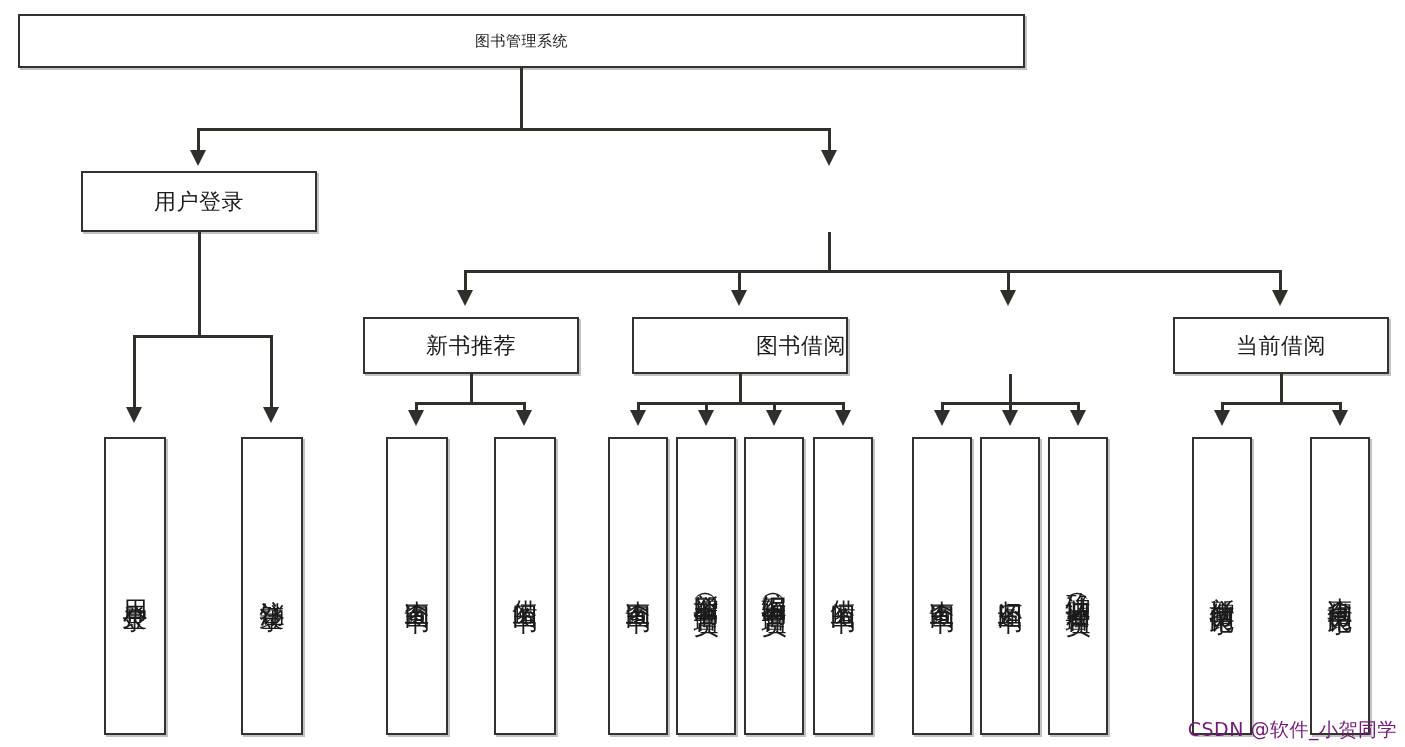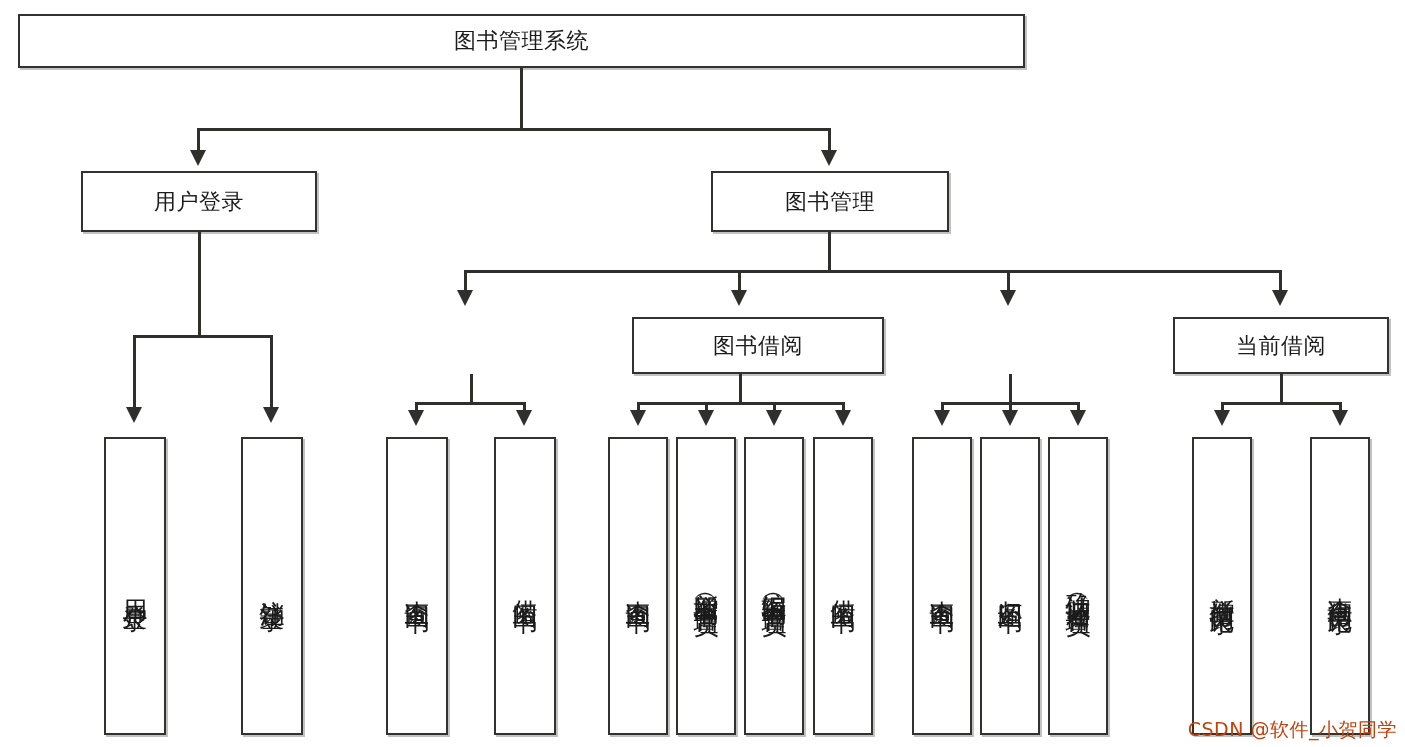--- a/index.html
+++ b/index.html
@@ -33,21 +33,21 @@
   .node .label {
     display: block;
     text-align: center;
     white-space: pre;
   }
   .node.h .label {
     font-size: 22px;
     letter-spacing: 0.5px;
   }
   .node.root .label {
-    font-size: 22px;
+    font-size: 15px;
   }
   
   .node.v {
     align-items: center;
     justify-content: center;
   }
   .node.v .label {
     writing-mode: vertical-rl;
     text-orientation: upright;
     font-size: 25px;
@@ -69,21 +69,21 @@
     border-left: 8px solid transparent;
     border-right: 8px solid transparent;
     border-top: 16px solid #2f2f2c;
   }
   
   #watermark {
     position: absolute;
     right: 8px;
     bottom: 4px;
     font-size: 19px;
-    color: #c2410c;
+    color: #701a75;
     letter-spacing: 0.5px;
     white-space: nowrap;
     pointer-events: none;
   }
 </style>
 </head>
 <body>
 
 <div id="canvas">
 
@@ -95,44 +95,44 @@
   <div class="ln hz" style="left:197px; top:128px; width:634px; height:3px;"></div>
   <div class="ln vt" style="left:197px; top:128px; width:3px; height:25px;"></div>
   <div class="arrow" style="left:190px; top:150px;"></div>
   <div class="ln vt" style="left:828px; top:128px; width:3px; height:25px;"></div>
   <div class="arrow" style="left:821px; top:150px;"></div>
 
   <div class="node h" style="left:81px; top:171px; width:236px; height:61px;">
     <span class="label">用户登录</span>
   </div>
 
-  <div class="node h" style="left:711px; top:171px; width:238px; height:61px;">
-    <span class="label">图书管理</span>
-  </div>
 
   <div class="ln vt" style="left:198px; top:232px; width:3px; height:105px;"></div>
   <div class="ln hz" style="left:133px; top:335px; width:140px; height:3px;"></div>
   <div class="ln vt" style="left:133px; top:335px; width:3px; height:75px;"></div>
   <div class="arrow" style="left:126px; top:407px;"></div>
   <div class="ln vt" style="left:270px; top:335px; width:3px; height:75px;"></div>
   <div class="arrow" style="left:263px; top:407px;"></div>
 
   <div class="ln vt" style="left:828px; top:232px; width:3px; height:40px;"></div>
   <div class="ln hz" style="left:464px; top:270px; width:818px; height:3px;"></div>
 
   <div class="ln vt" style="left:464px; top:270px; width:3px; height:23px;"></div>
   <div class="arrow" style="left:457px; top:290px;"></div>
   <div class="ln vt" style="left:738px; top:270px; width:3px; height:23px;"></div>
   <div class="arrow" style="left:731px; top:290px;"></div>
   <div class="ln vt" style="left:1007px; top:270px; width:3px; height:23px;"></div>
   <div class="arrow" style="left:1000px; top:290px;"></div>
   <div class="ln vt" style="left:1279px; top:270px; width:3px; height:23px;"></div>
   <div class="arrow" style="left:1272px; top:290px;"></div>
 
-  <div class="node h" style="left:632px; top:317px; width:252px; height:57px;">
+  <div class="node h" style="left:363px; top:317px; width:216px; height:57px;">
+    <span class="label">新书推荐</span>
+  </div>
+  <div class="node h" style="left:632px; top:317px; width:216px; height:57px;justify-content:flex-end;">
     <span class="label">图书借阅</span>
   </div>
   <div class="node h" style="left:1173px; top:317px; width:216px; height:57px;">
     <span class="label">当前借阅</span>
   </div>
 
   <div class="ln vt" style="left:470px; top:374px; width:3px; height:30px;"></div>
   <div class="ln hz" style="left:415px; top:402px; width:111px; height:3px;"></div>
   <div class="ln vt" style="left:415px; top:402px; width:3px; height:11px;"></div>
   <div class="arrow" style="left:408px; top:410px;"></div>

